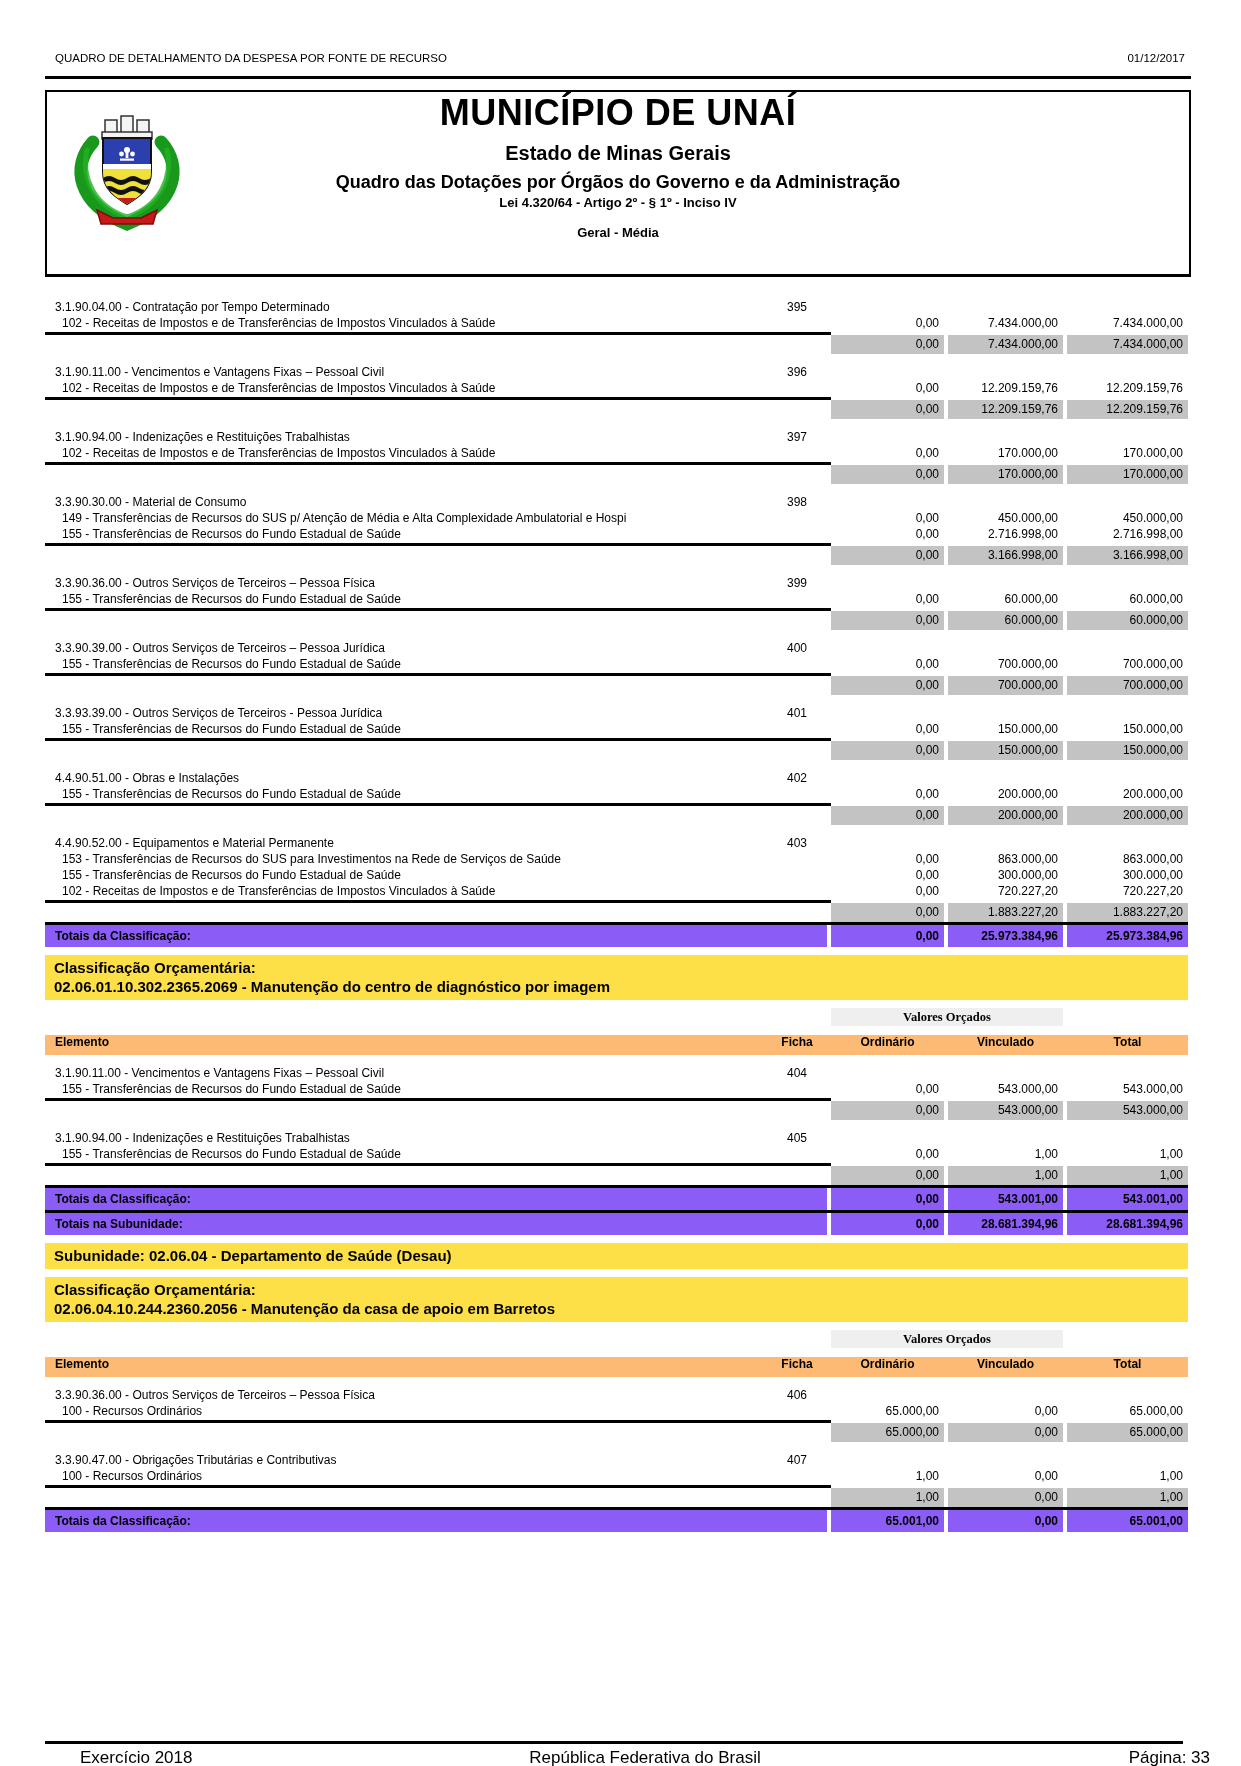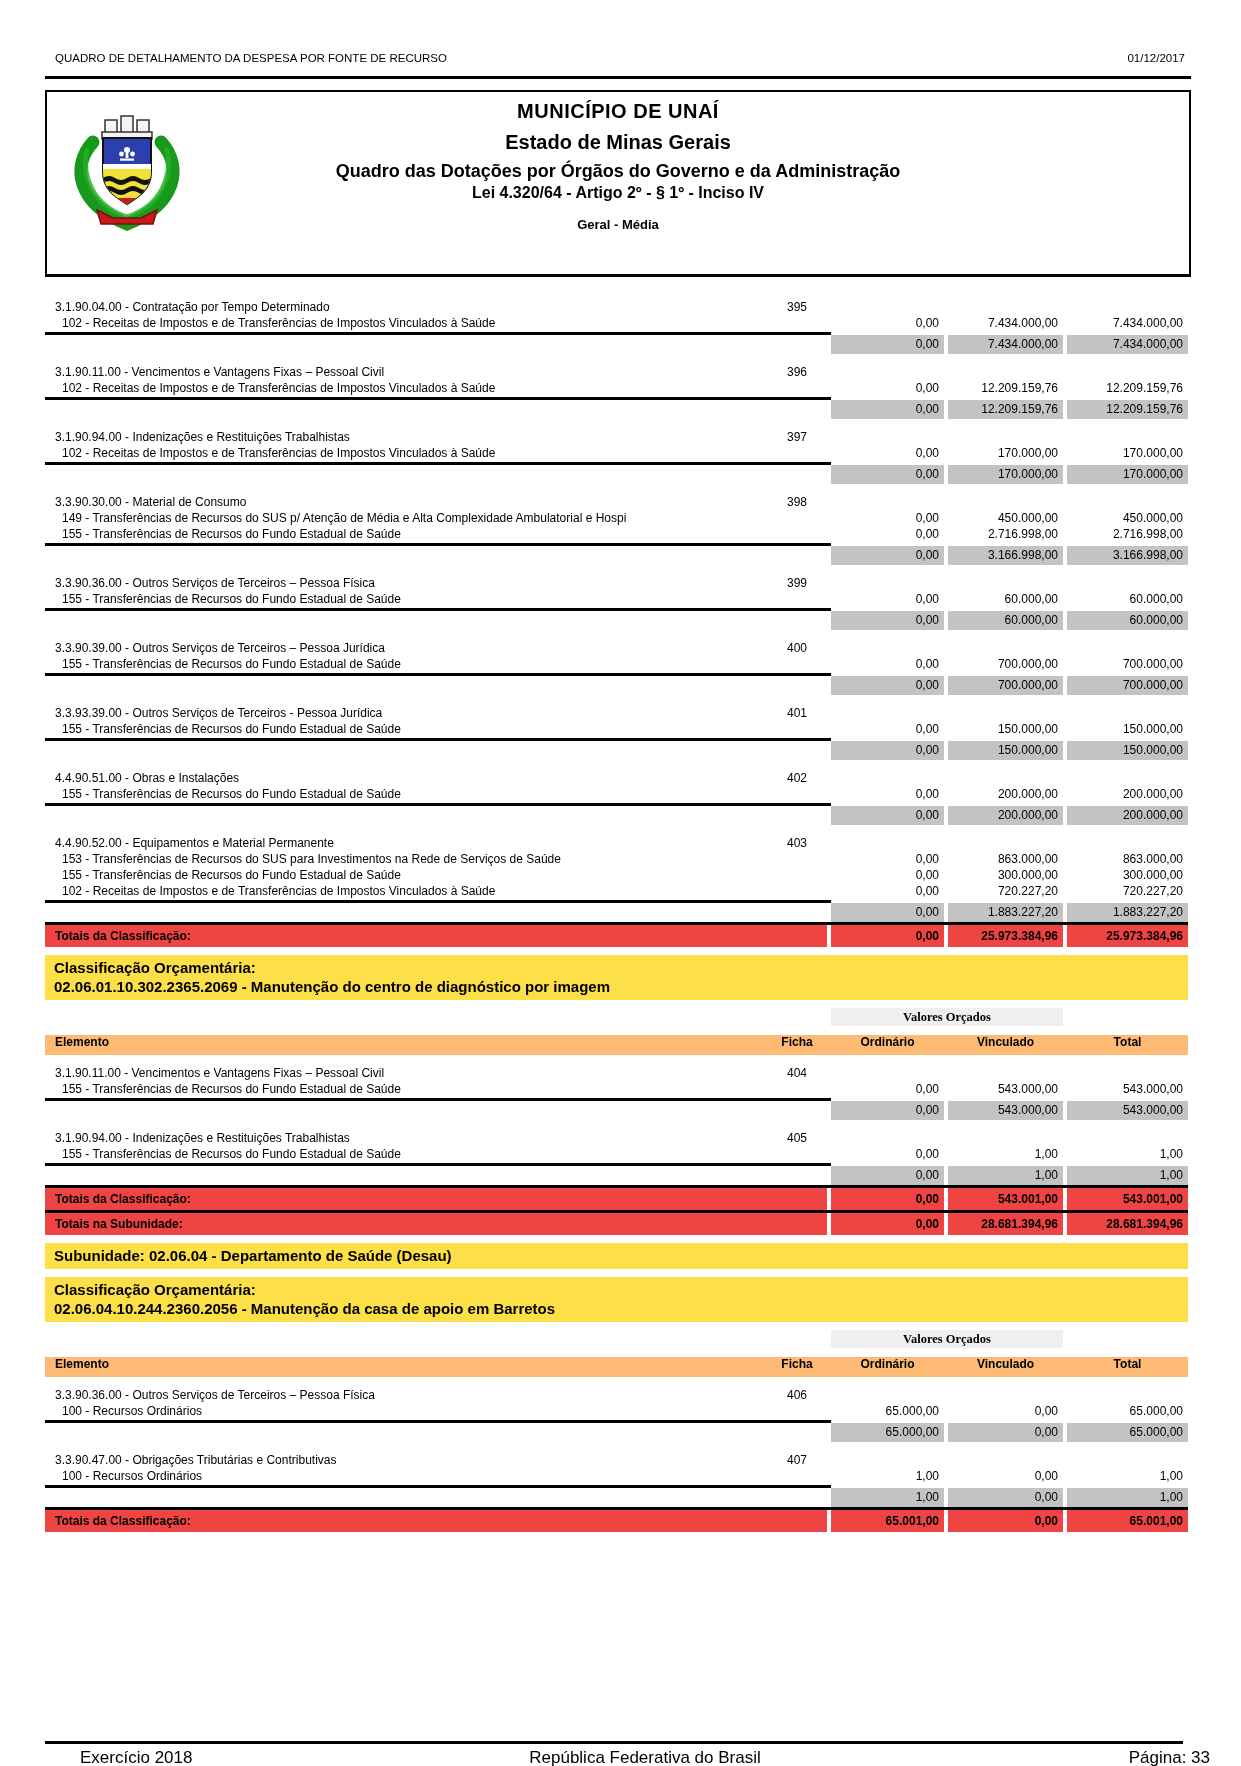--- a/index.html
+++ b/index.html
@@ -9,24 +9,24 @@
 
   
   .meta { position:absolute; top:52px; left:55px; width:1130px;
           display:flex; justify-content:space-between; font-size:11.5px; }
   .topline { position:absolute; top:76px; left:45px; width:1146px; height:3px; background:#000; }
 
   
   .titlebox { position:absolute; top:90px; left:45px; width:1146px; height:187px;
               border:2px solid #000; border-bottom-width:3px; text-align:center; }
   .crest { position:absolute; left:20px; top:10px; width:120px; height:140px; }
-  .t-muni  { font-size:20px; font-weight:bold; margin-top:8px; letter-spacing:0.5px; }
+  .t-muni  { font-size:36px; font-weight:bold; letter-spacing:0.5px; }
   .t-state { font-size:20px; font-weight:bold; margin-top:8px; }
   .t-sub   { font-size:18px; font-weight:bold; margin-top:7px; }
-  .t-law   { font-size:16px; font-weight:bold; margin-top:2px;text-align:center; }
+  .t-law   { font-size:13px; font-weight:bold; margin-top:2px;text-align:center; }
   .t-scope { font-size:13px; font-weight:bold; margin-top:15px; }
 
   
   .tablewrap { position:absolute; top:289px; left:45px; width:1143px; }
   .row { display:flex; align-items:flex-start; height:16px; font-size:12px; }
   .cell-desc { flex:1; padding-left:10px; white-space:nowrap; overflow:hidden; }
   .cell-ficha { width:60px; text-align:center; }
   .v  { width:113px; text-align:right; padding-right:5px; }
   .v1 { margin-left:4px; }
   .v2 { width:115px; margin-left:4px; }
@@ -34,21 +34,21 @@
 
   .r-element { margin-top:11px; }
   .r-fonte .cell-desc { padding-left:17px; }
 
   .r-subtotal { height:19px; position:relative; margin-top:3px; }
   .r-subtotal::before { content:""; position:absolute; top:-3px; left:0; width:786px; height:3px; background:#000; }
   .r-subtotal .v { background:#c3c3c3; height:19px; line-height:19px; }
 
   .r-totals { height:22px; font-weight:bold; margin-top:3px; position:relative; }
   .r-totals::before { content:""; position:absolute; top:-3px; left:0; width:100%; height:2.5px; background:#000; }
-  .r-totals .cell-desc, .r-totals .cell-ficha, .r-totals .v { background:#ef4444; height:22px; line-height:22px; }
+  .r-totals .cell-desc, .r-totals .cell-ficha, .r-totals .v { background:#8b5cf6; height:22px; line-height:22px; }
 
   .r-band { background:#fde047; font-weight:bold; font-size:15px;
             padding:3px 0 4px 9px; margin-top:8px; line-height:19px; }
 
   .r-valgroup { margin-top:8px; display:flex;font-family:Liberation Serif, serif; }
   .val-box { margin-left:786px; width:232px; background:#efefef; text-align:center;
              font-weight:bold; font-size:12.5px; height:18px; line-height:18px; }
   .r-colhdr { background:#fdba74; height:20px; font-weight:bold; margin-top:9px; }
   .r-colhdr .v { text-align:center; padding-right:0; }
 

